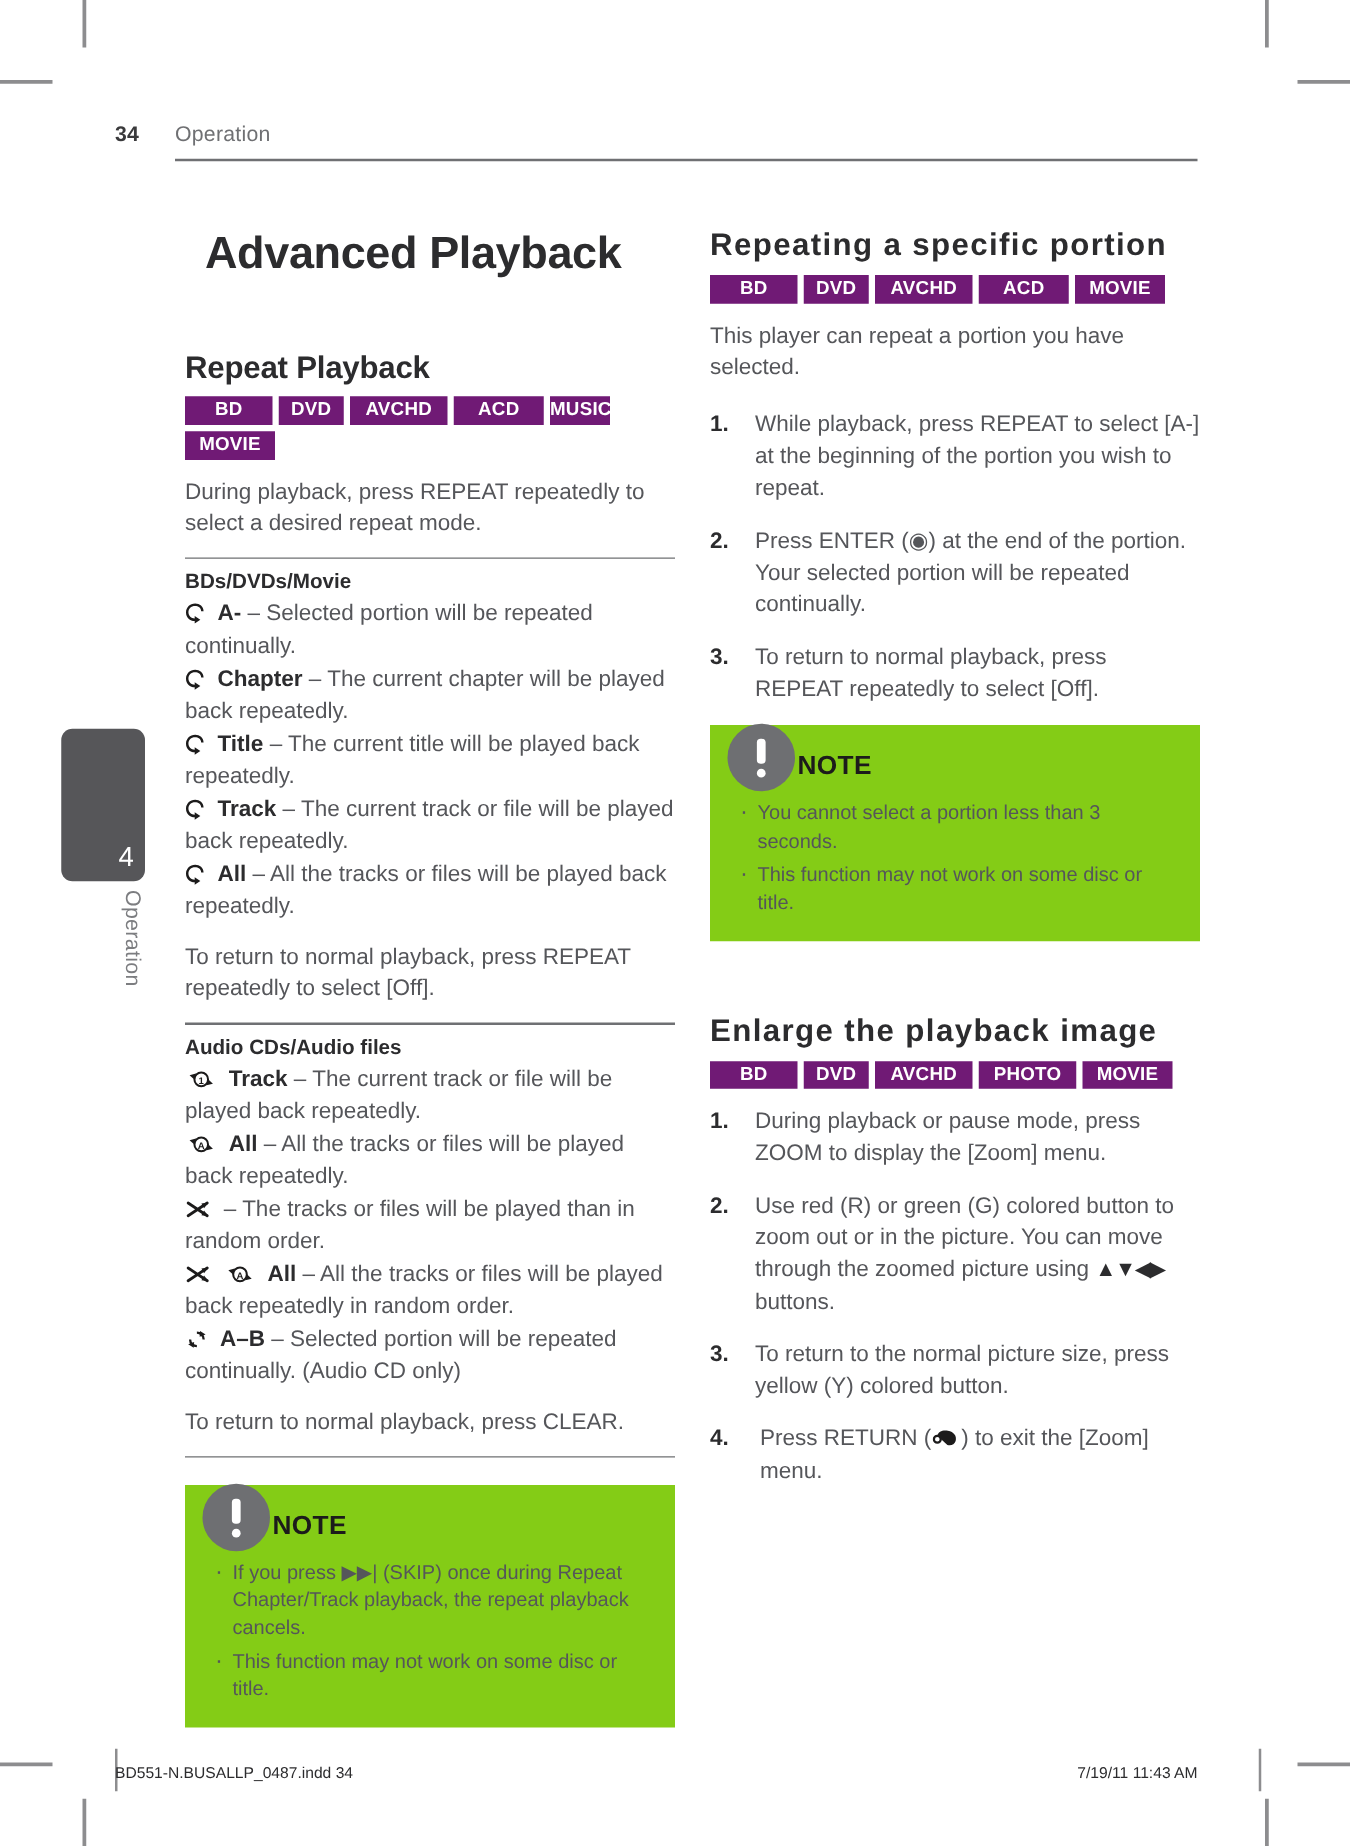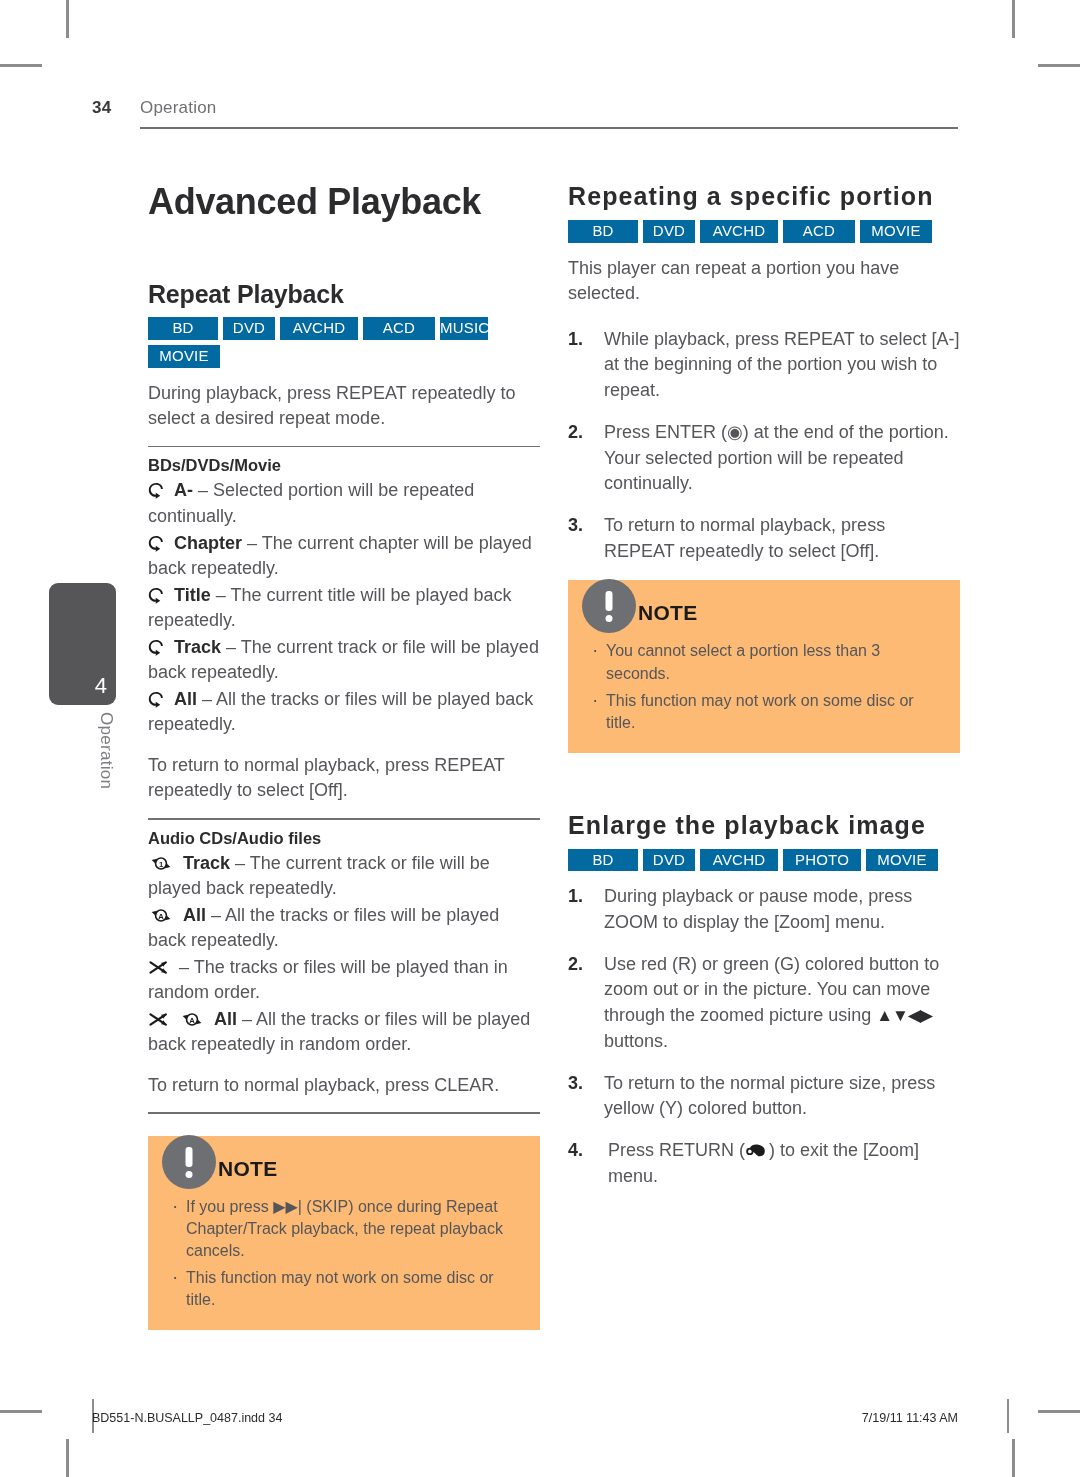--- a/index.html
+++ b/index.html
@@ -63,42 +63,42 @@
   }
 
   
   .col { position:absolute; top:182px; width:392px; }
   .col-left  { left:148px; }
   .col-right { left:568px; }
 
   
   h1.main-title {
     font-size:36px; font-weight:700; color:#2c2c2e;
-    margin:0 0 58px 0; letter-spacing:-0.3px; line-height:1.1;
+    margin:0 0 58px 16px; letter-spacing:-0.3px; line-height:1.1;
   }
   h2.sect-title {
     font-size:25px; font-weight:700; color:#2c2c2e;
     margin:0 0 9px 0; letter-spacing:-0.2px; line-height:1.15;
   }
   h2.sect-title.spaced { letter-spacing:1.1px; }
   h3.sub-title {
     font-size:16.5px; font-weight:700; color:#2c2c2e;
     margin:0 0 3px 0;
   }
   p.body {
     font-size:18px; line-height:1.42; color:#55565a;
     margin:0 0 13px 0;
   }
   .rule-thin { height:1.5px; background:#6f7073; margin:14px 0 9px 0; }
 
   
   .badges { display:flex; flex-wrap:wrap; gap:5px; margin:0 0 13px 0; }
   .badge {
-    background:#0369a1; color:#ffffff;
-    font-size:15px; font-weight:400; letter-spacing:.2px;
+    background:#701a75; color:#ffffff;
+    font-size:15px; font-weight:700; letter-spacing:.2px;
     padding:3px 0 4px 0; text-align:center;
     line-height:1.05; display:inline-block;
   }
   .badge.w-bd    { width:70px; }
   .badge.w-dvd   { width:52px; }
   .badge.w-avchd { width:78px; }
   .badge.w-acd   { width:72px; }
   .badge.w-music { width:48px; }
   .badge.w-movie { width:72px; }
   .badge.w-photo { width:78px; }
@@ -123,21 +123,21 @@
     margin-bottom:16px;
   }
   ol.steps li .num {
     position:absolute; left:0; top:0;
     font-weight:700; color:#2c2c2e; font-size:18px;
   }
   ol.steps li.indent-extra { padding-left:40px; }
 
   
   .note {
-    background:#fdba74; padding:14px 18px 14px 18px;
+    background:#84cc16; padding:14px 18px 14px 18px;
     position:relative; margin-top:22px;
   }
   .note-head {
     display:flex; align-items:center;
     margin:0 0 8px 0; height:38px;
   }
   .note-bubble {
     width:54px; height:54px; border-radius:50%;
     background:#6e6f72; position:relative;
     margin-left:-4px; margin-top:-14px; flex:none;
@@ -316,20 +316,30 @@
     <svg class="ico" width="26" height="17" viewBox="0 0 30 20">
       <circle cx="15" cy="10" r="6.4" fill="none" stroke="#1c1b1b" stroke-width="1.9"></circle>
       <text x="15" y="14" font-size="9" font-family="Liberation Sans, sans-serif" font-weight="700" fill="#1c1b1b" text-anchor="middle">A</text>
       <polygon points="4,6 10,4.5 9,10.5" fill="#1c1b1b"></polygon>
       <polygon points="26,14 20,15.5 21,9.5" fill="#1c1b1b"></polygon>
     </svg>
     <span class="lbl">All</span>
     <span>– All the tracks or files will be played back repeatedly in random order.</span>
   </p>
 
+  <p class="icon-line">
+    <svg class="ico" width="19" height="17" viewBox="0 0 22 20">
+      <path d="M11 3.6 A6.4 6.4 0 0 1 17.4 10" fill="none" stroke="#1c1b1b" stroke-width="2.2"></path>
+      <path d="M11 16.4 A6.4 6.4 0 0 1 4.6 10" fill="none" stroke="#1c1b1b" stroke-width="2.2"></path>
+      <polygon points="14,2.2 19.2,5.4 13.6,7.6" fill="#1c1b1b"></polygon>
+      <polygon points="8,17.8 2.8,14.6 8.4,12.4" fill="#1c1b1b"></polygon>
+    </svg>
+    <span class="lbl">A–B</span>
+    <span>– Selected portion will be repeated continually. (Audio CD only)</span>
+  </p>
 
   <p class="body" style="margin-top:15px;">To return to normal playback, press CLEAR.</p>
 
   <div class="rule-thin"></div>
 
   <div class="note">
     <div class="note-head">
       <div class="note-bubble"></div>
       <div class="note-title">NOTE</div>
     </div>

